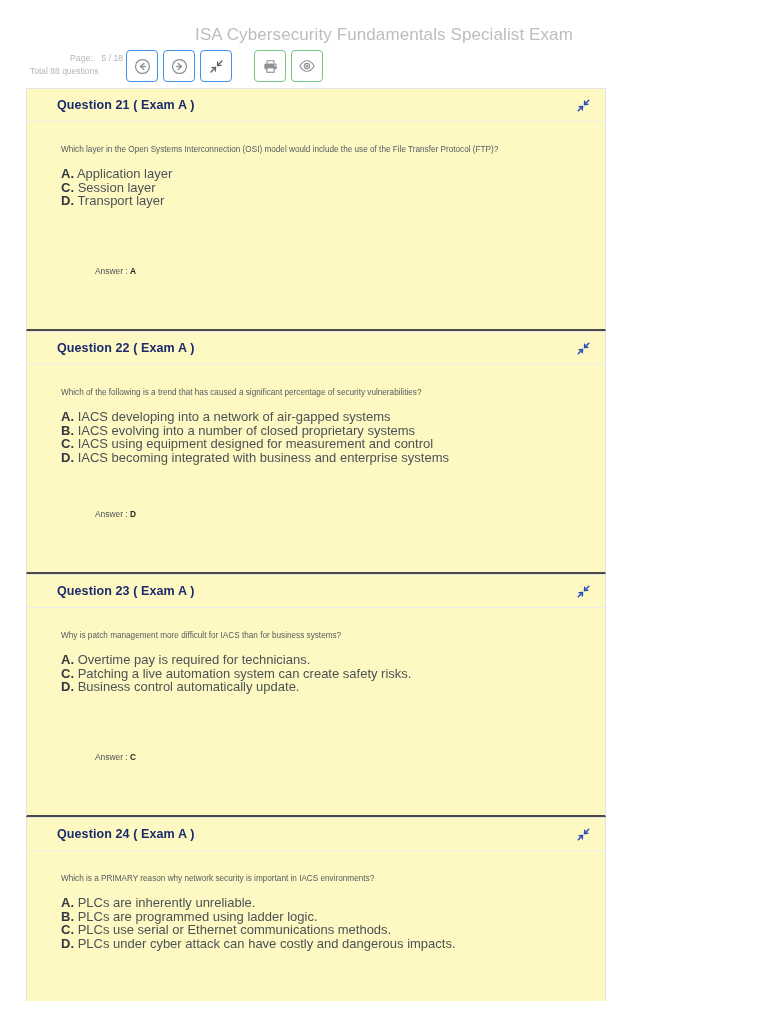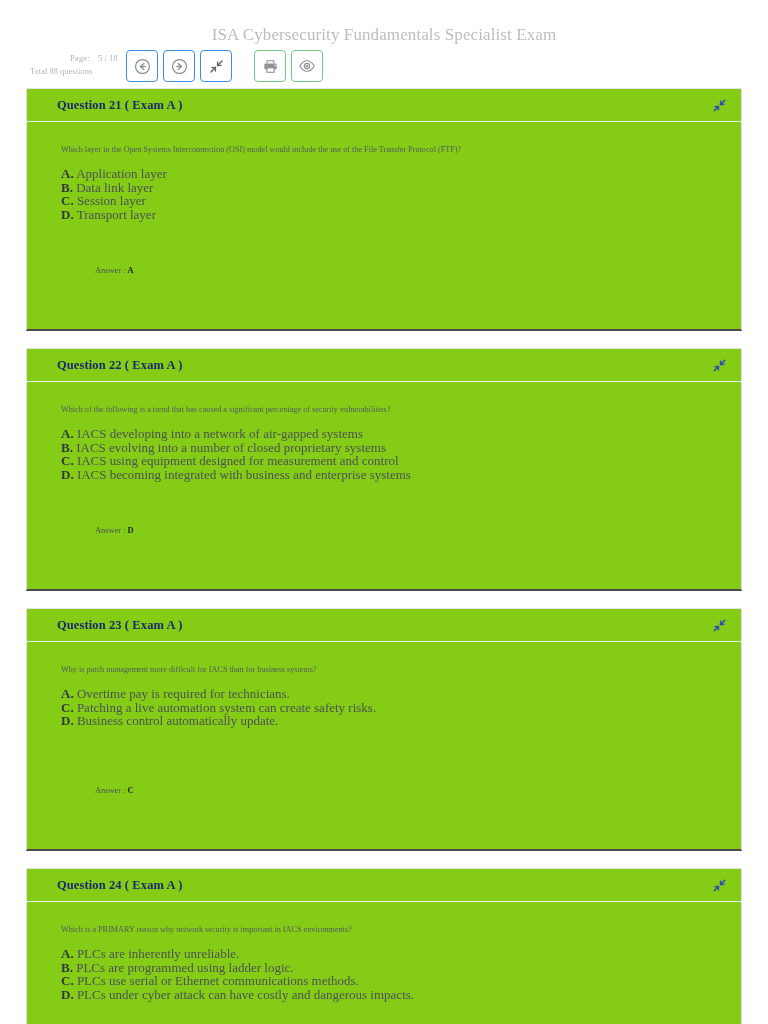--- a/index.html
+++ b/index.html
@@ -10,21 +10,20 @@
     background: #ffffff;
     font-family: "Liberation Sans", sans-serif;
     overflow: hidden;
   }
 
   #app {
     position: relative;
     width: 768px;
     height: 1024px;
     background: #ffffff;
-    font-family: Liberation Serif, serif;
   }
 
   
   .page-title {
     position: absolute;
     left: 0; right: 0;
     top: 25px;
     text-align: center;
     font-size: 17px;
     color: #bdbdbd;
@@ -77,25 +76,25 @@
 
   
   .cards {
     position: absolute;
     left: 26px;
     top: 88px;
     width: 716px;
   }
 
   .qcard {
-    background: #84cc16;
+    background: #fef9c3;
     border: 1px solid #e4e4e4;
     border-bottom: 2px solid #4a4a4a;
-    width: 716px;
-    margin-bottom: 17px;
+    width: 580px;
+    margin-bottom: 0;
   }
 
   .qcard-head {
     height: 33px;
     border-bottom: 1px solid #ededed;
     display: flex;
     align-items: center;
     padding: 0 14px 0 30px;
     position: relative;
   }
@@ -244,21 +243,20 @@
             <path d="M11.6 4.2 L11.4 8.6 L15.8 8.4" fill="none" stroke="#2a4bc0" stroke-width="2" stroke-linecap="round" stroke-linejoin="round"></path>
             <path d="M3 17 L8.6 11.4" stroke="#2a4bc0" stroke-width="2" stroke-linecap="round"></path>
             <path d="M8.4 15.8 L8.6 11.4 L4.2 11.6" fill="none" stroke="#2a4bc0" stroke-width="2" stroke-linecap="round" stroke-linejoin="round"></path>
           </svg>
         </span>
       </div>
       <div class="qcard-body">
         <div class="qstem">Which layer in the Open Systems Interconnection (OSI) model would include the use of the File Transfer Protocol (FTP)?</div>
         <div class="qopts">
           <div class="qopt"><b>A.</b> <span>Application layer</span></div>
-          <div class="qopt"><b>B.</b> <span>Data link layer</span></div>
           <div class="qopt"><b>C.</b> <span>Session layer</span></div>
           <div class="qopt"><b>D.</b> <span>Transport layer</span></div>
         </div>
         <div class="qanswer"><span>Answer : </span><b>A</b></div>
       </div>
     </div>
 
     <div class="qcard">
       <div class="qcard-head">
         <span class="qcard-title">Question 22 ( Exam A )</span>

